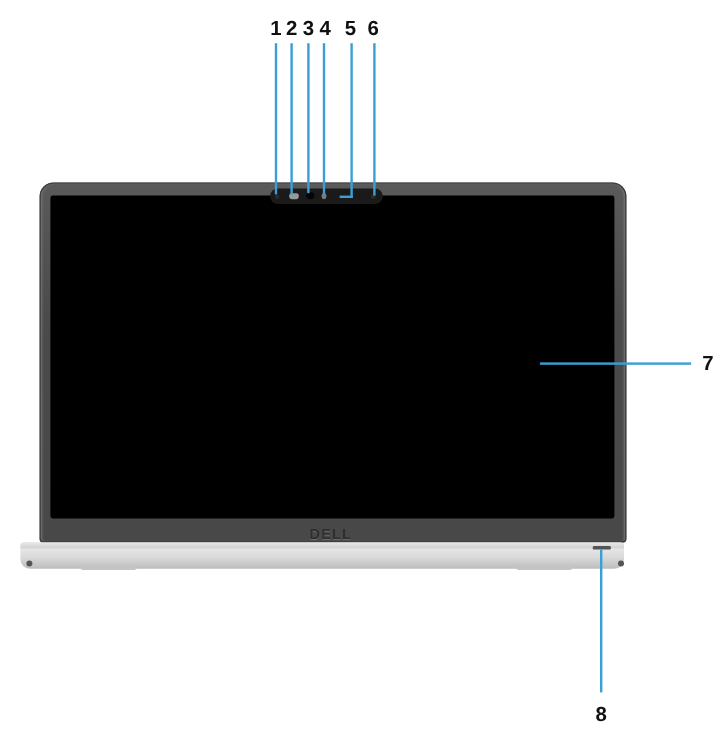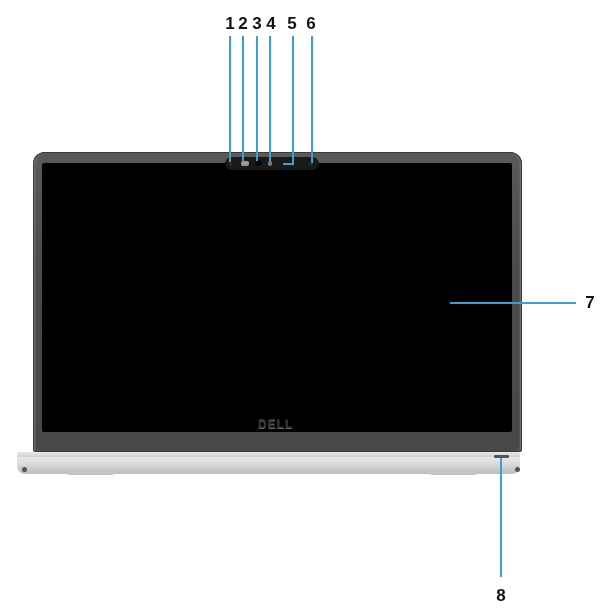--- a/index.html
+++ b/index.html
@@ -9,21 +9,21 @@
   .hline { position:absolute; height:2px; background:#3a9fd6; }
   .lid { position:absolute; left:33px; top:152px; width:489px; height:300px; border-radius:12px 12px 3px 3px;
          background:linear-gradient(#5a5a5a,#4a4a4a 40%,#484848); box-shadow: inset 0 0 0 1px #3a3a3a, inset 2px 0 2px #777, inset -2px 0 2px #777; }
   .screen { position:absolute; left:42px; top:163px; width:470px; height:269px; background:#000; border-radius:2px; }
   .camstrip { position:absolute; left:225px; top:157px; width:94px; height:13px; background:#1a1a1a; border-radius:7px; }
   .cam-ir1 { position:absolute; left:229px; top:162px; width:4px; height:4px; border-radius:50%; background:#2a2a2a; }
   .cam-shutter { position:absolute; left:241px; top:161px; width:8px; height:5px; border-radius:2px; background:#9a9a9a; }
   .cam-lens { position:absolute; left:255px; top:160px; width:7px; height:6px; border-radius:50%; background:#050505; }
   .cam-led { position:absolute; left:268px; top:161px; width:4px; height:5px; border-radius:2px; background:#7a7a7a; }
   .cam-ir2 { position:absolute; left:309px; top:162px; width:4px; height:4px; border-radius:50%; background:#2a2a2a; }
-  .logo { position:absolute; left:258px; top:417px; font-weight:bold; font-size:12px; letter-spacing:1px; color:#2e2e2e;
+  .logo { position:absolute; left:258px; top:438px; font-weight:bold; font-size:12px; letter-spacing:1px; color:#2e2e2e;
           text-shadow:0 1px 0 #6a6a6a; }
   .base { position:absolute; left:17px; top:452px; width:503px; height:22px; border-radius:3px 3px 8px 8px;
           background:linear-gradient(#cfcfcf,#e8e8e8 20%,#dadada 55%,#bdbdbd); }
   .base-hinge { position:absolute; left:17px; top:452px; width:503px; height:5px; background:linear-gradient(#e9e9e9,#d0d0d0); border-radius:3px 3px 0 0; }
   .foot-l { position:absolute; left:67px; top:471px; width:47px; height:4px; border-radius:2px; background:#c4c4c4; }
   .foot-r { position:absolute; left:430px; top:471px; width:47px; height:4px; border-radius:2px; background:#c4c4c4; }
   .screw-l { position:absolute; left:22px; top:467px; width:5px; height:5px; border-radius:50%; background:#555; }
   .screw-r { position:absolute; left:515px; top:467px; width:5px; height:5px; border-radius:50%; background:#555; }
   .status-led { position:absolute; left:494px; top:455px; width:15px; height:3px; background:#555; border-radius:1px; }
 </style>

